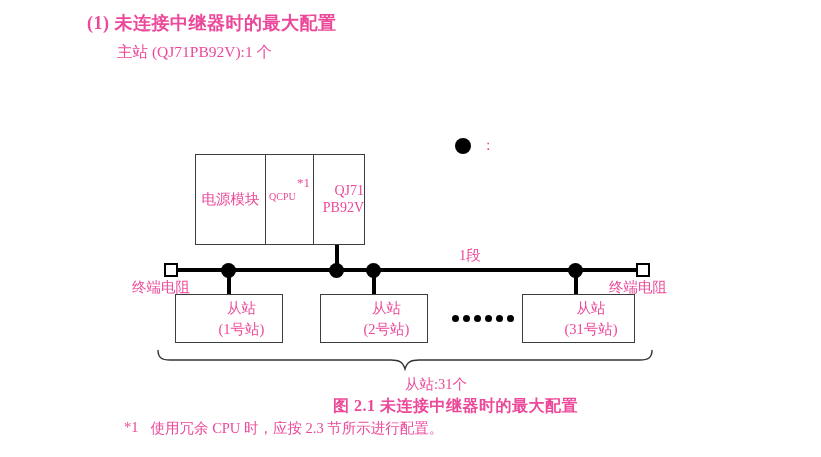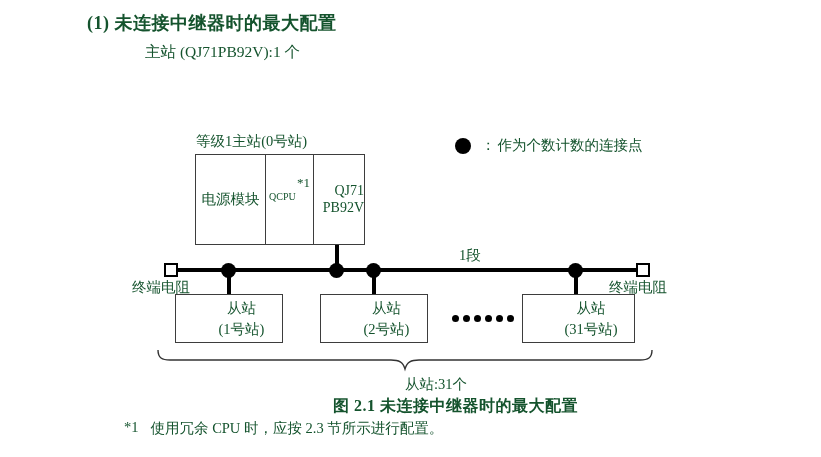--- a/index.html
+++ b/index.html
@@ -3,28 +3,28 @@
 <meta charset="utf-8">
 <style>
   * { margin: 0; padding: 0; box-sizing: border-box; }
   html, body { background: #ffffff; }
   #page {
     position: relative;
     width: 821px;
     height: 457px;
     background: #ffffff;
     font-family: "Liberation Serif", "DejaVu Serif", serif;
-    color: #14532d;
+    color: #ec4899;
     overflow: hidden;
   }
   .abs { position: absolute; white-space: nowrap; }
 
   
   .heading { left: 87px; top: 11px; font-size: 18px; font-weight: bold; letter-spacing: 0.5px; }
-  .spec-master { left: 117px; top: 42px; font-size: 15.5px; margin-left: 28px; }
+  .spec-master { left: 117px; top: 42px; font-size: 15.5px; }
   .spec-slave  { left: 117px; top: 70px; font-size: 15.5px; }
 
   
   .legend { left: 455px; top: 136px; display: flex; align-items: center; font-size: 14.5px; }
   .legend-dot { width: 16px; height: 16px; border-radius: 50%; background: #000; display: inline-block; }
   .legend-colon { margin-left: 10px; }
   .legend-text { margin-left: 2px; }
 
   
   .master-label { left: 196px; top: 132px; font-size: 14.5px; }
@@ -93,24 +93,22 @@
 <body>
 
 <div id="page">
 
   <div class="abs heading">(1) 未连接中继器时的最大配置</div>
   <div class="abs spec-master">主站 (QJ71PB92V):1 个</div>
 
   <div class="abs legend">
     <span class="legend-dot"></span>
     <span class="legend-colon">：</span>
-    <span class="legend-text">作为个数计数的连接点</span>
   </div>
 
-  <div class="abs master-label">等级1主站(0号站)</div>
   <div class="abs master-box">
     <div class="cell cell-power">电源模块</div>
     <div class="cell cell-cpu">
       <span class="cpu-note">*1</span>
       <span class="cpu-name">QCPU</span>
     </div>
     <div class="cell cell-pb">
       <span>QJ71</span>
       <span>PB92V</span>
     </div>

